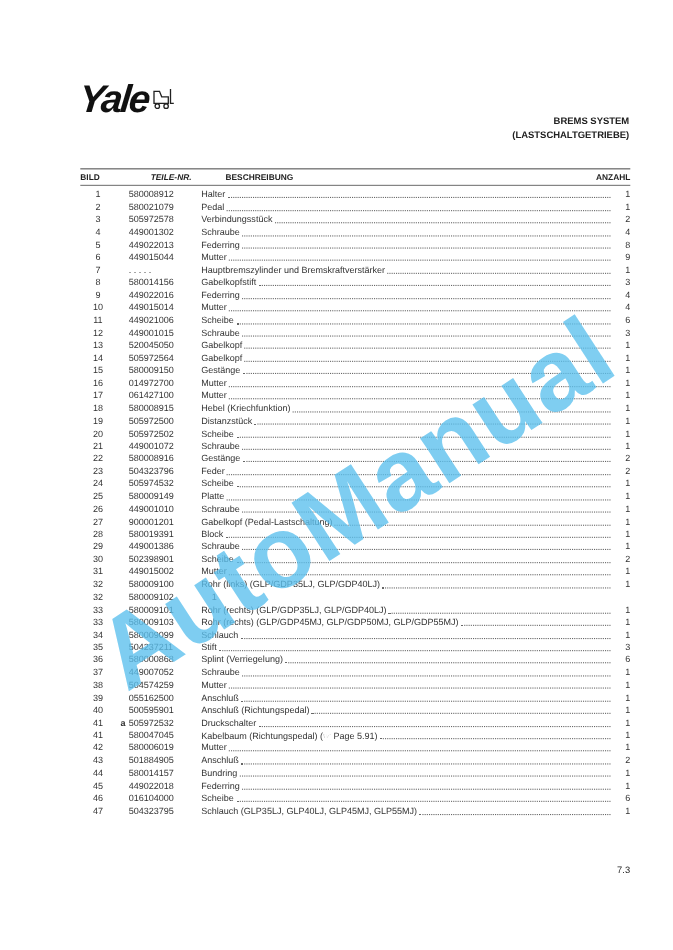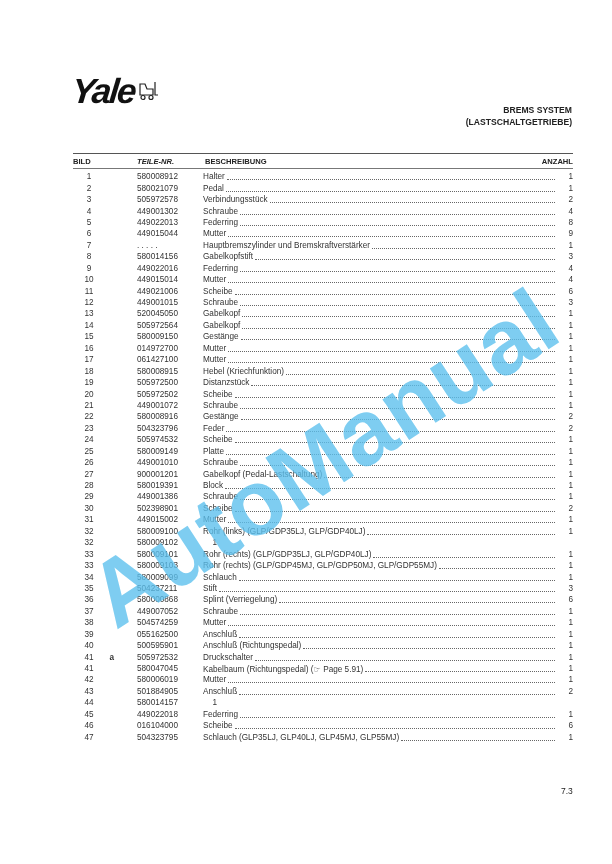--- a/index.html
+++ b/index.html
@@ -15,21 +15,21 @@
   .hdr { display:flex; height:14px; align-items:center; font-weight:bold; font-size:7.6px;
          border-top:1.5px solid #555; border-bottom:1px solid #777; color:#222; }
   .hdr .c-bild { width:64px; }
   .hdr .c-teil { width:68px;font-style:italic; }
   .hdr .c-desc { flex:1; }
   .hdr .c-qty { width:40px; text-align:right; }
   .rows { margin-top:2px; }
   .row { display:flex; height:11.45px; align-items:center; font-size:8.2px; color:#333; }
   .row .c-bild { width:24px; text-align:center; margin-left:4px; }
   .row .c-mark { width:16px; font-weight:bold; text-align:right; padding-right:3px; box-sizing:border-box; }
-  .row .c-teil { width:66px; padding-left:0;margin-left:20px; }
+  .row .c-teil { width:66px; padding-left:0; }
   .row .c-desc { flex:1; display:flex; overflow:hidden; white-space:nowrap; }
   .row .c-desc .txt { flex:none; }
   .row .c-desc .dots { flex:1; border-bottom:1px dotted #666; margin:0 4px 0 2px; height:7px; }
   .row .c-qty { width:14px; text-align:right; }
   .page-num { position:absolute; left:561px; top:786px; font-weight:normal; font-size:8.5px; color:#222; }
   .watermark { position:absolute; left:60px; top:380px; font-size:92px; font-weight:bold;
                color:#5bc0ee; opacity:0.78; transform:rotate(-33deg); transform-origin:left top;
                white-space:nowrap; pointer-events:none; letter-spacing:1px; top:560px; left:70px; }
 </style>
 </head>
@@ -513,20 +513,24 @@
         <span class="c-desc">
           <span class="txt">Anschluß</span>
           <span class="dots"></span>
         </span>
         <span class="c-qty">2</span>
       </div>
       <div class="row">
         <span class="c-bild">44</span>
         <span class="c-mark"></span>
         <span class="c-teil">580014157</span>
+        <span class="c-desc">
+          <span class="txt">Bundring</span>
+          <span class="dots"></span>
+        </span>
         <span class="c-qty">1</span>
       </div>
       <div class="row">
         <span class="c-bild">45</span>
         <span class="c-mark"></span>
         <span class="c-teil">449022018</span>
         <span class="c-desc">
           <span class="txt">Federring</span>
           <span class="dots"></span>
         </span>

